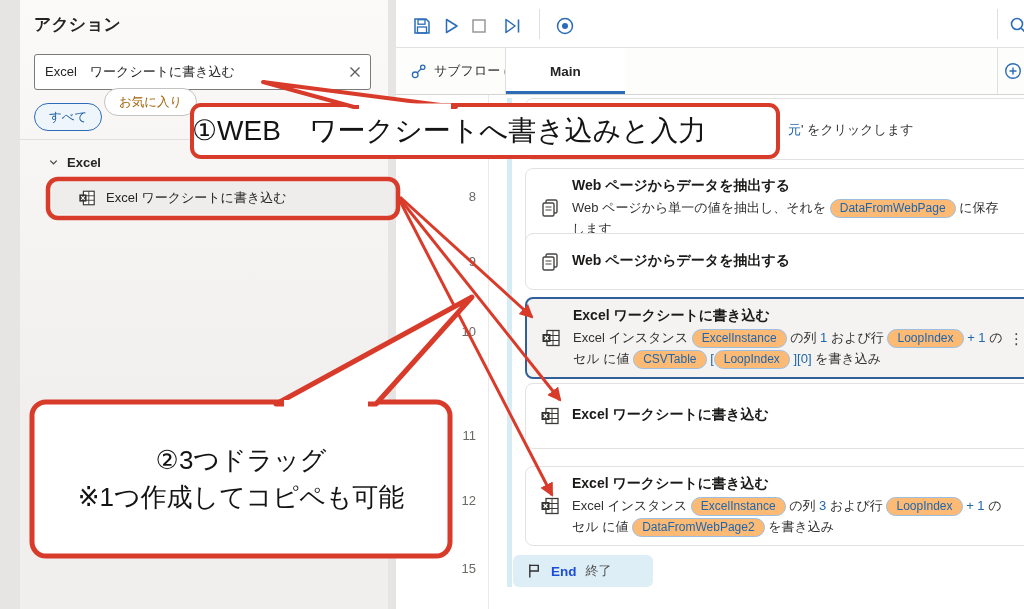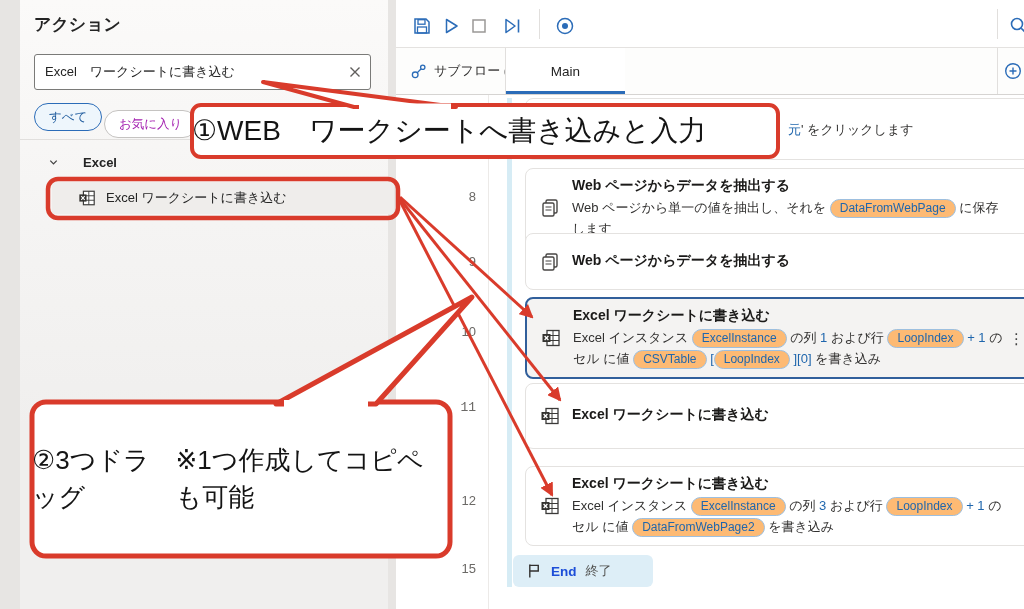--- a/index.html
+++ b/index.html
@@ -10,39 +10,39 @@
   
   #left-panel { position:absolute; left:0; top:0; width:368px; height:609px;
     background:linear-gradient(#fbfaf9 0%, #f6f5f4 30%, #f0efee 70%, #f0efee 100%); }
   .panel-title { position:absolute; left:14px; top:13px; font-size:17px; font-weight:700; color:#242424; }
   .search-box { position:absolute; left:14px; top:54px; width:337px; height:36px; background:#fff;
     border:1px solid #7a7a78; border-radius:3px; display:flex; align-items:center; padding:0 8px 0 10px; }
   .search-box .value { flex:1; font-size:13px; color:#242424; white-space:nowrap; overflow:hidden; }
   .pill { display:inline-flex; align-items:center; height:28px; padding:0 14px; border-radius:14px;
     font-size:12.5px; cursor:default; }
   #filter-all { position:absolute; left:14px; top:103px; background:#eef6fc; border:1px solid #2b6cb8; color:#1f5c9e; }
-  #filter-fav { position:absolute; left:84px; top:110px; background:#fff; border:1px solid #c5c3c1; color:#a21caf; }
+  #filter-fav { position:absolute; left:84px; top:88px; background:#fff; border:1px solid #c5c3c1; color:#a16207; }
   .panel-divider { position:absolute; left:0; top:139px; width:368px; height:1px; background:#e1dfdd; }
-  .tree-group { position:absolute; left:28px; top:155px; display:flex; align-items:center; gap:24px;
+  .tree-group { position:absolute; left:28px; top:155px; display:flex; align-items:center; gap:8px;
     font-size:13px; font-weight:700; color:#242424; }
   .tree-item { position:absolute; left:32px; top:182px; width:342px; height:32px; background:#efedeb;
     display:flex; align-items:center; gap:10px; padding-left:26px; font-size:13px; color:#242424; }
 
   
   #flow-pane { position:absolute; left:376px; top:0; width:648px; height:609px; background:#fff; }
   .toolbar { position:absolute; left:0; top:0; width:648px; height:48px; border-bottom:1px solid #e4e2e0; background:#fff; }
   .tb-icon { position:absolute; top:15px; width:22px; height:22px; }
   .tb-divider { position:absolute; top:9px; width:1px; height:30px; background:#e1dfdd; }
 
   .tab-row { position:absolute; left:0; top:48px; width:648px; height:47px; border-bottom:1px solid #d6d4d2; background:#fdfdfc; }
   .subflow-select { position:absolute; left:8px; top:0; height:46px; display:flex; align-items:center; gap:7px;
     font-size:13px; color:#323130; padding:0 6px; }
   .tab-divider { position:absolute; top:0; width:1px; height:46px; background:#e1dfdd; }
   .tab-main { position:absolute; left:110px; top:0; width:119px; height:46px; background:#fff;
-    display:flex; align-items:center; justify-content:center; font-size:13.5px; font-weight:400; color:#242424; }
+    display:flex; align-items:center; justify-content:center; font-size:13.5px; font-weight:700; color:#242424; }
   .tab-main .underline { position:absolute; left:0; bottom:0; width:100%; height:3px; background:#2b6cb8; }
   .new-subflow { position:absolute; left:608px; top:0; height:46px; display:flex; align-items:center; gap:7px;
     font-size:13px; color:#242424; white-space:nowrap; }
 
   .rows-vline { position:absolute; left:92px; top:95px; width:1px; height:514px; background:#eceae8; }
   .indent-stripe { position:absolute; left:111px; top:98px; width:5px; height:489px; background:#d6ecf5; }
   .row-number { position:absolute; left:36px; width:44px; text-align:right; font-size:13px; color:#6b6966; }
 
   .flow-card { position:absolute; left:129px; width:509px; background:#fff; border:1px solid #e4e2e0;
     border-radius:8px; display:flex; align-items:center; gap:12px; padding:8px 26px 8px 14px; }
@@ -60,21 +60,21 @@
   .end-row { position:absolute; left:117px; top:555px; width:140px; height:32px; background:#ddeef7;
     border-radius:6px; display:flex; align-items:center; gap:9px; padding-left:14px; }
   .end-title { font-size:13.5px; font-weight:700; color:#1d4ed8; }
   .end-suffix { font-size:13px; color:#50504e; }
 
   
   #annot-svg { position:absolute; inset:0; width:1024px; height:609px; pointer-events:none; z-index:40; }
   .callout-text { position:absolute; z-index:41; pointer-events:none; color:#141414; }
   #callout1-text { left:172px; top:105px; width:586px; height:52px; line-height:52px; text-align:left;
     font-size:28px; white-space:nowrap; }
-  #callout2-text { left:12px; top:402px; width:418px; height:154px; display:flex; flex-direction:row;
+  #callout2-text { left:12px; top:402px; width:418px; height:154px; display:flex; flex-direction:column;
     align-items:center; justify-content:center; font-size:26px; line-height:37px; }
 </style>
 </head>
 <body>
 
 <div id="page">
 
   <div id="left-panel">
     <div class="panel-title">アクション</div>
 
@@ -163,21 +163,21 @@
         <span>新</span>
       </div>
     </div>
 
     <div class="rows-vline"></div>
     <div class="indent-stripe"></div>
 
     <div class="row-number" style="top: 189px;">8</div>
       <div class="row-number" style="top: 253.5px;">9</div>
       <div class="row-number" style="top: 324px;">10</div>
-      <div class="row-number" style="top: 400px; font-family: Liberation Mono, monospace;">11</div>
+      <div class="row-number" style="top: 428px;">11</div>
       <div class="row-number" style="top: 493px;">12</div>
       <div id="rows-host">
         <div class="flow-card" style="top: 98px; min-height: 62px;">
           <div class="partial-desc"><span class="seg-num">元</span><span>' をクリックします</span></div>
         </div>
         <div class="flow-card" style="top: 168px; min-height: 58px;">
           <svg class="card-icon" viewBox="0 0 20 20">
             <rect x="6" y="2" width="11" height="13" rx="1.5" fill="#fff" stroke="#484644" stroke-width="1.4"></rect>
             <rect x="3" y="5" width="11" height="13" rx="1.5" fill="#fff" stroke="#484644" stroke-width="1.4"></rect>
             <path d="M5.5 9 h6 M5.5 12 h6" stroke="#484644" stroke-width="1.1"></path>

